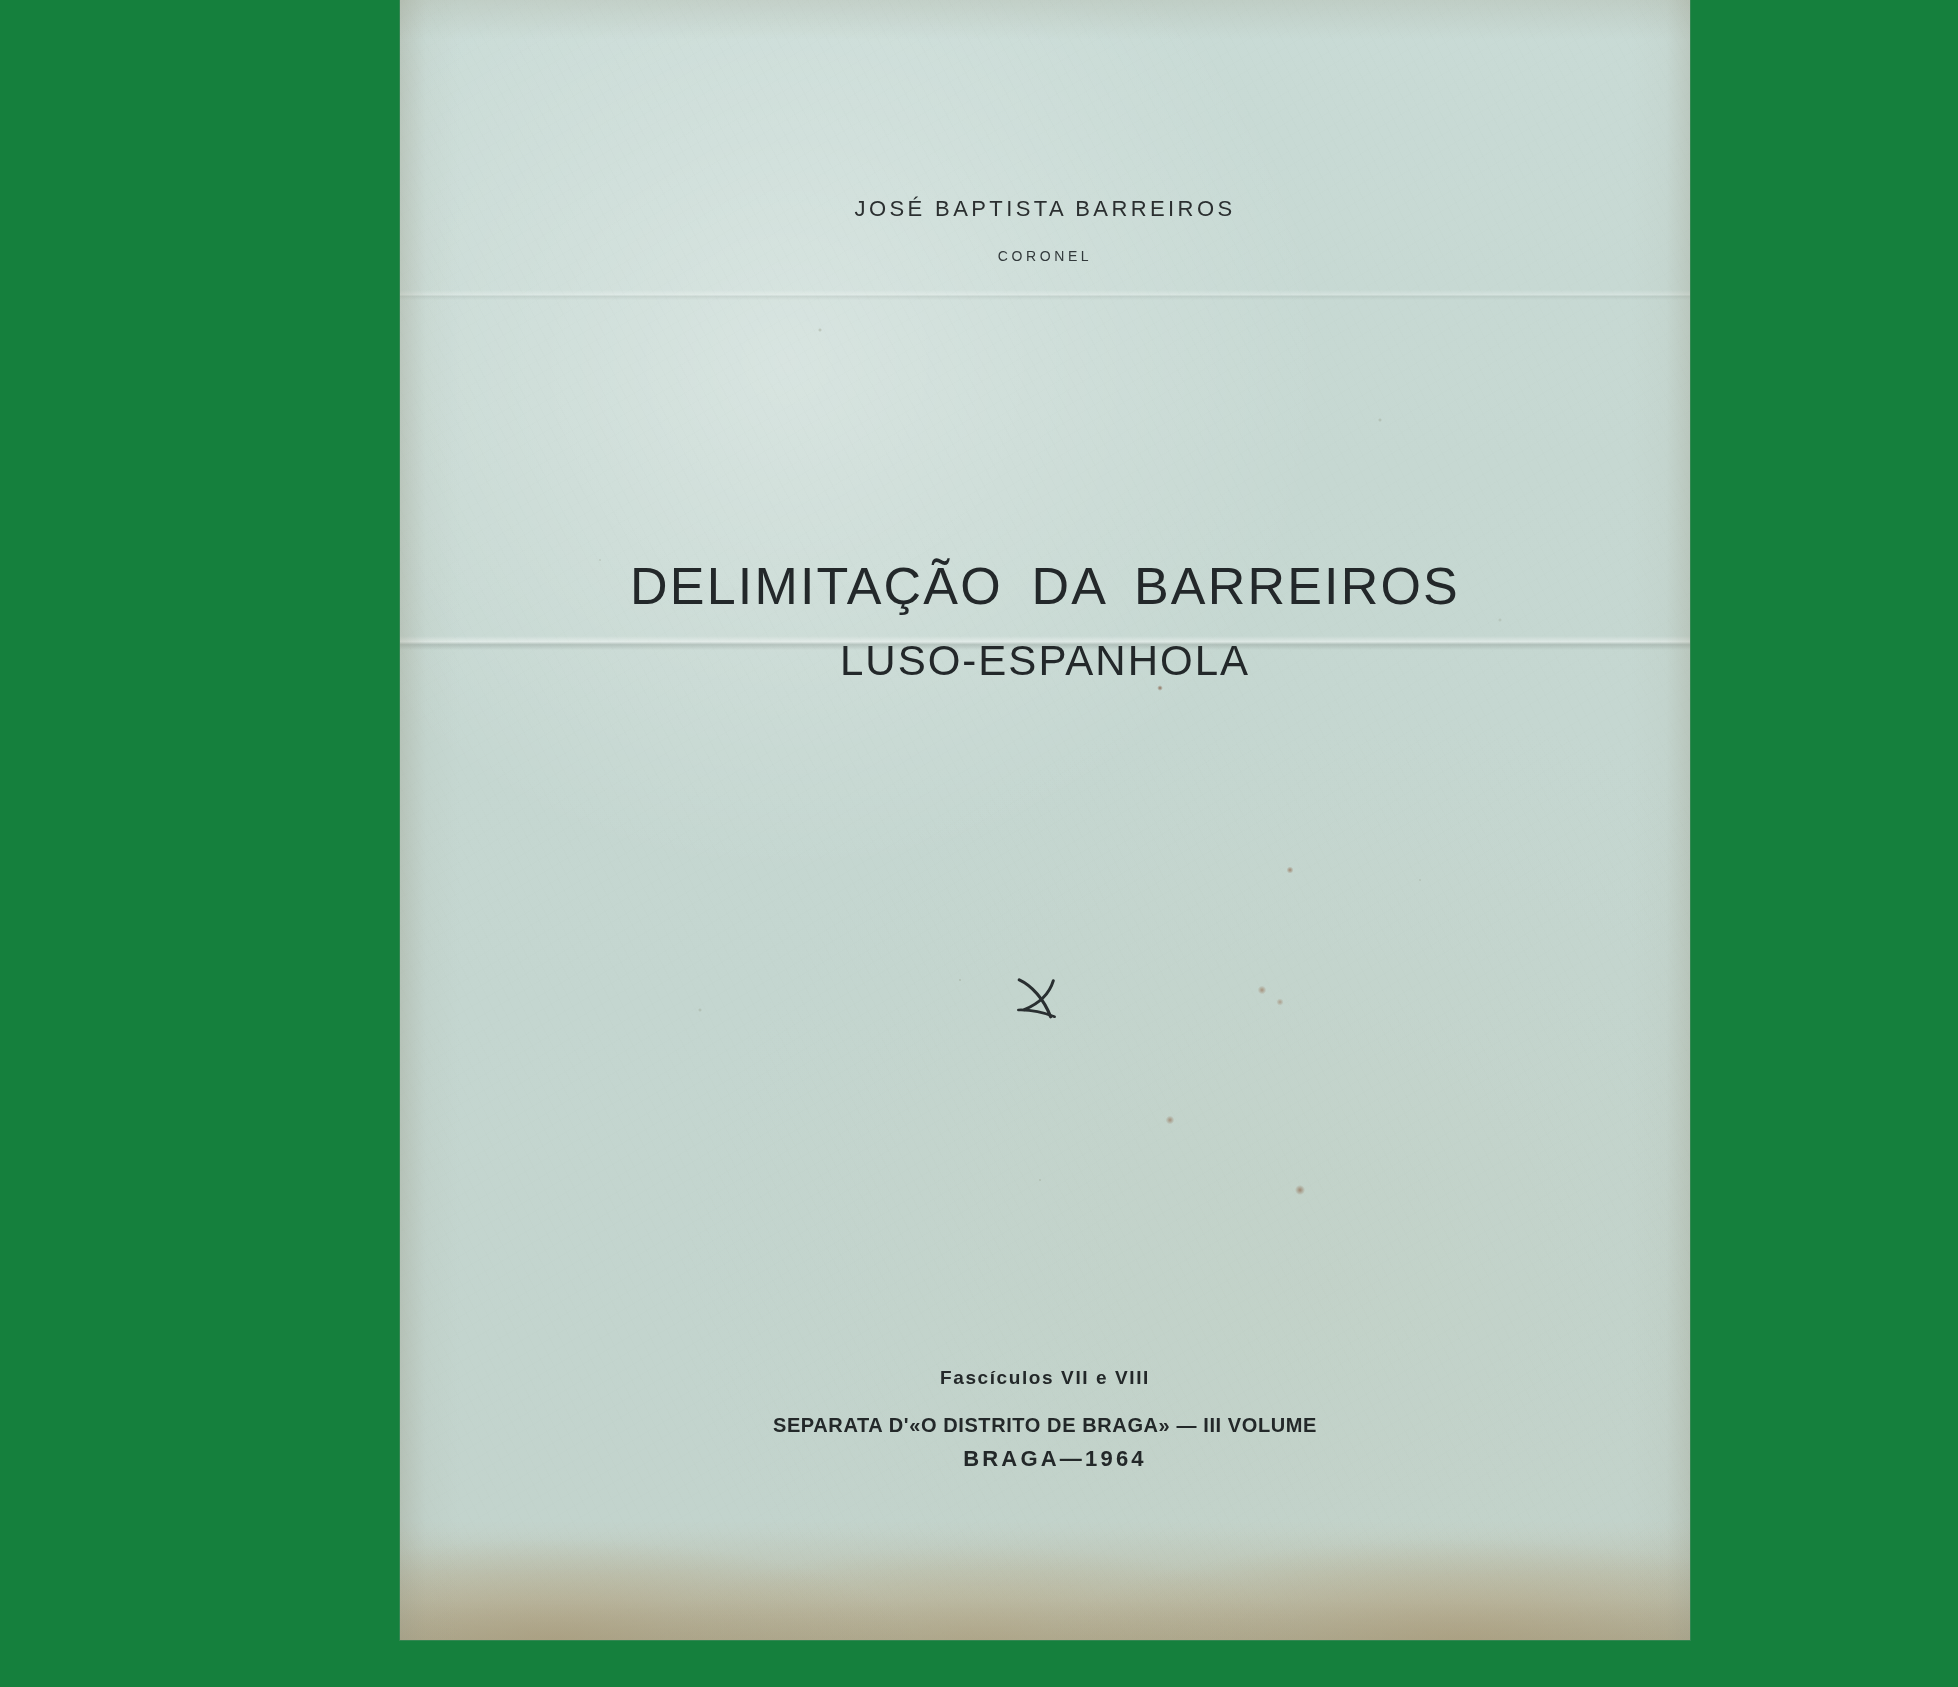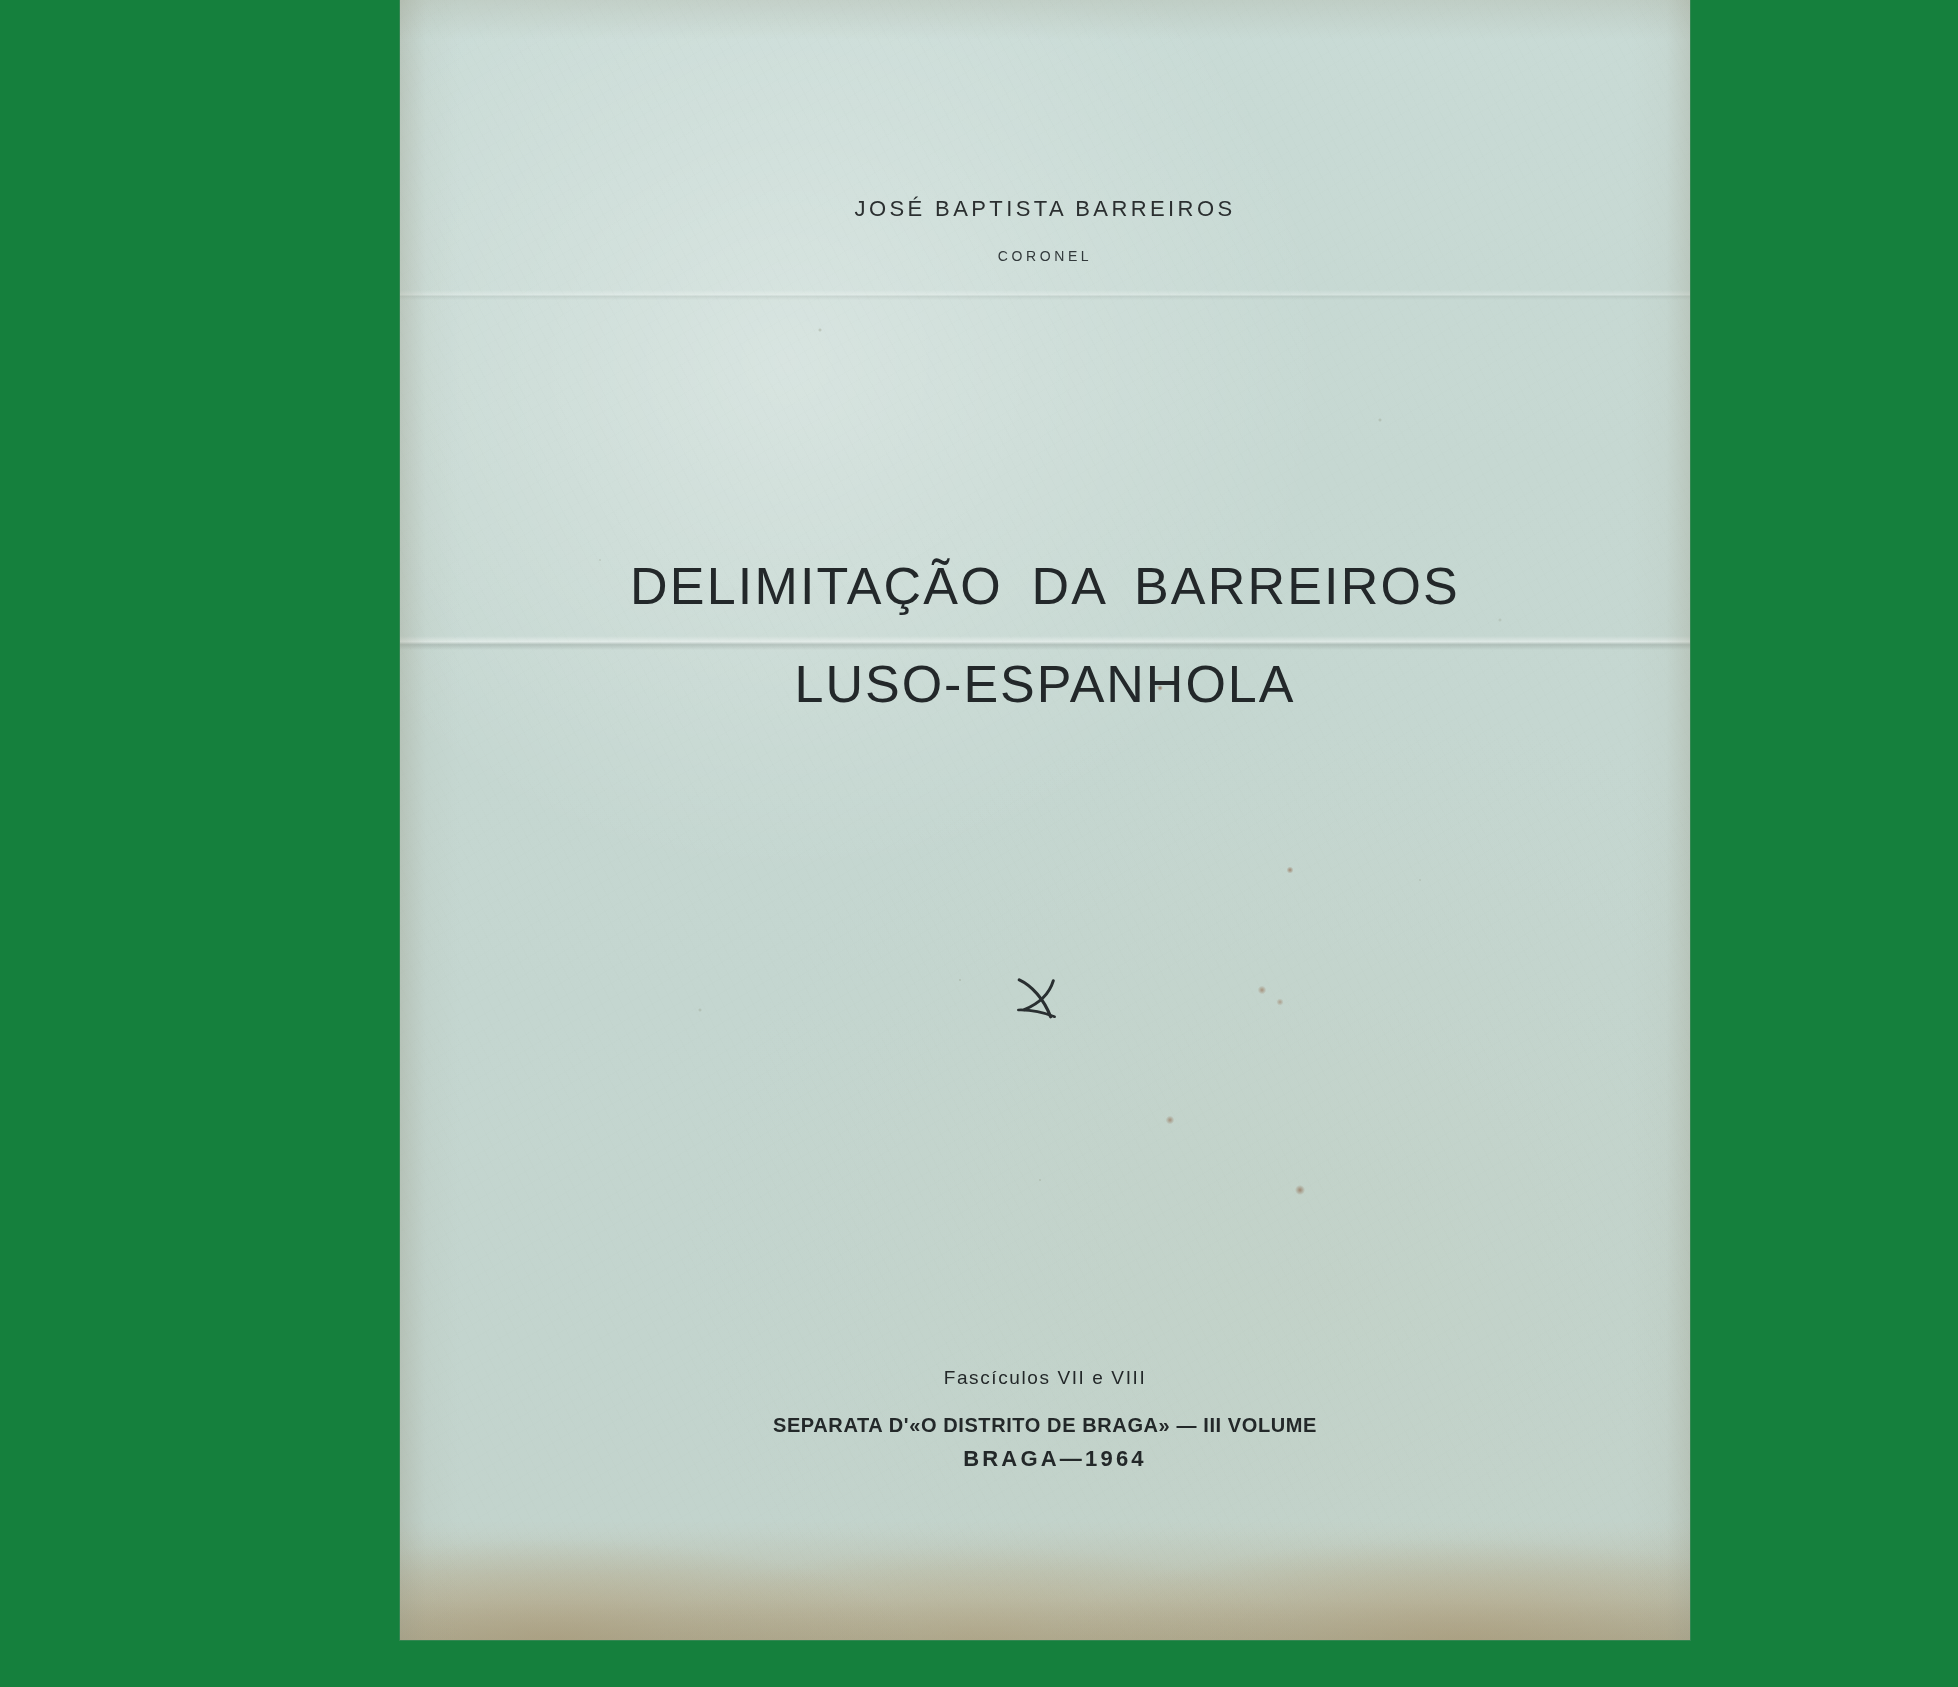--- a/index.html
+++ b/index.html
@@ -161,22 +161,22 @@
     color: #23282a;
   }
   .title-line1 {
     font-size: 52px;
     letter-spacing: 2.2px;
     font-weight: 400;
     word-spacing: 12px;
     line-height: 1.0;
   }
   .title-line2 {
-    margin-top: 46px;
-    font-size: 52px;
+    margin-top: 28px;
+    font-size: 42px;
     letter-spacing: 2.0px;
     font-weight: 400;
     line-height: 1.0;
   }
 
   .ink-mark {
     position: absolute;
     left: 50%;
     top: 965px;
     transform: translateX(-50%) rotate(-2deg);
@@ -189,21 +189,21 @@
     position: absolute;
     bottom: 168px;
     left: 0;
     width: 100%;
     text-align: center;
     color: #232829;
   }
   .imprint-fasc {
     font-size: 19px;
     letter-spacing: 1.6px;
-    font-weight: 400;
+    font-weight: 700;
   }
   .imprint-separata {
     margin-top: 25px;
     font-size: 20px;
     letter-spacing: 0.6px;
     font-weight: 700;
   }
   .imprint-city {
     margin-top: 9px;
     font-size: 22px;

